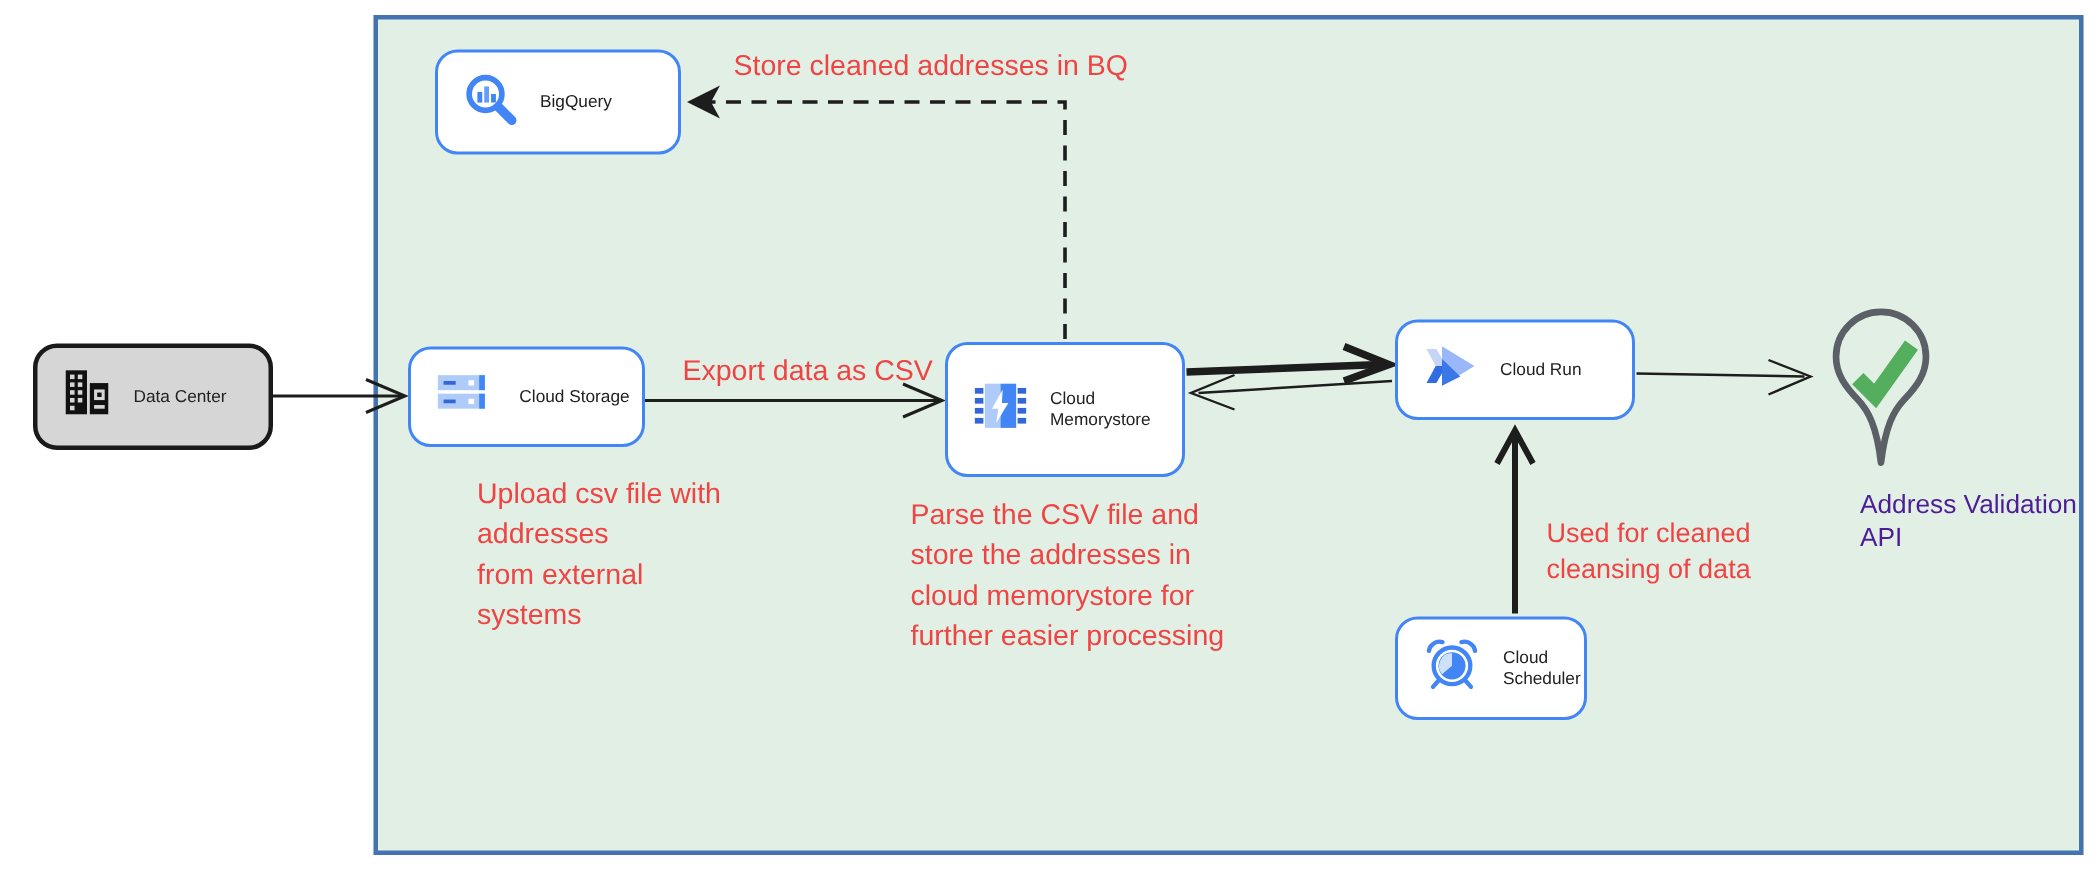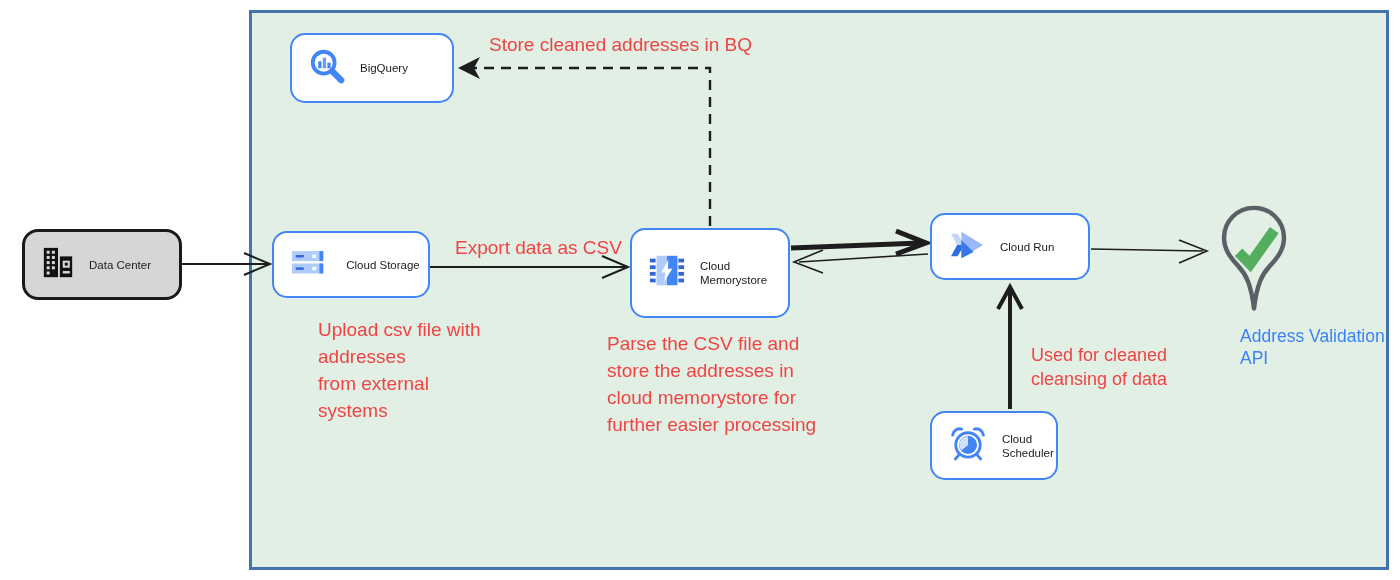--- a/index.html
+++ b/index.html
@@ -13,21 +13,21 @@
   .node-storage{left:272px;top:231px;width:158px;height:67px;}
   .node-memorystore{left:630px;top:228px;width:160px;height:90px;}
   .node-run{left:930px;top:213px;width:160px;height:67px;}
   .node-scheduler{left:930px;top:411px;width:128px;height:69px;}
   .annot{position:absolute;color:#ef4444;font-size:19px;line-height:27px;white-space:pre-line;z-index:3;}
   .annot-store-bq{left:489px;top:31px;}
   .annot-export{left:455px;top:234px;}
   .annot-upload{left:271px;top:316px;margin-left:47px;}
   .annot-parse{left:607px;top:330px;}
   .annot-scheduler{left:1031px;top:343px;font-size:18px;line-height:24px;}
-  .api-label{position:absolute;left:1240px;top:325px;width:150px;font-size:17.5px;line-height:22px;color:#3b82f6;white-space:pre-line;z-index:3;}
+  .api-label{position:absolute;left:1240px;top:325px;width:150px;font-size:17.5px;line-height:22px;color:#4c1d95;white-space:pre-line;z-index:3;}
   .pin{position:absolute;left:1220px;top:204px;z-index:2;}
 </style>
 </head>
 <body>
 
 <div class="zone"></div>
 
 <svg class="arrows" width="1400" height="580" viewBox="0 0 1400 580">
   <g stroke="#1d1d1d" fill="none">
 

